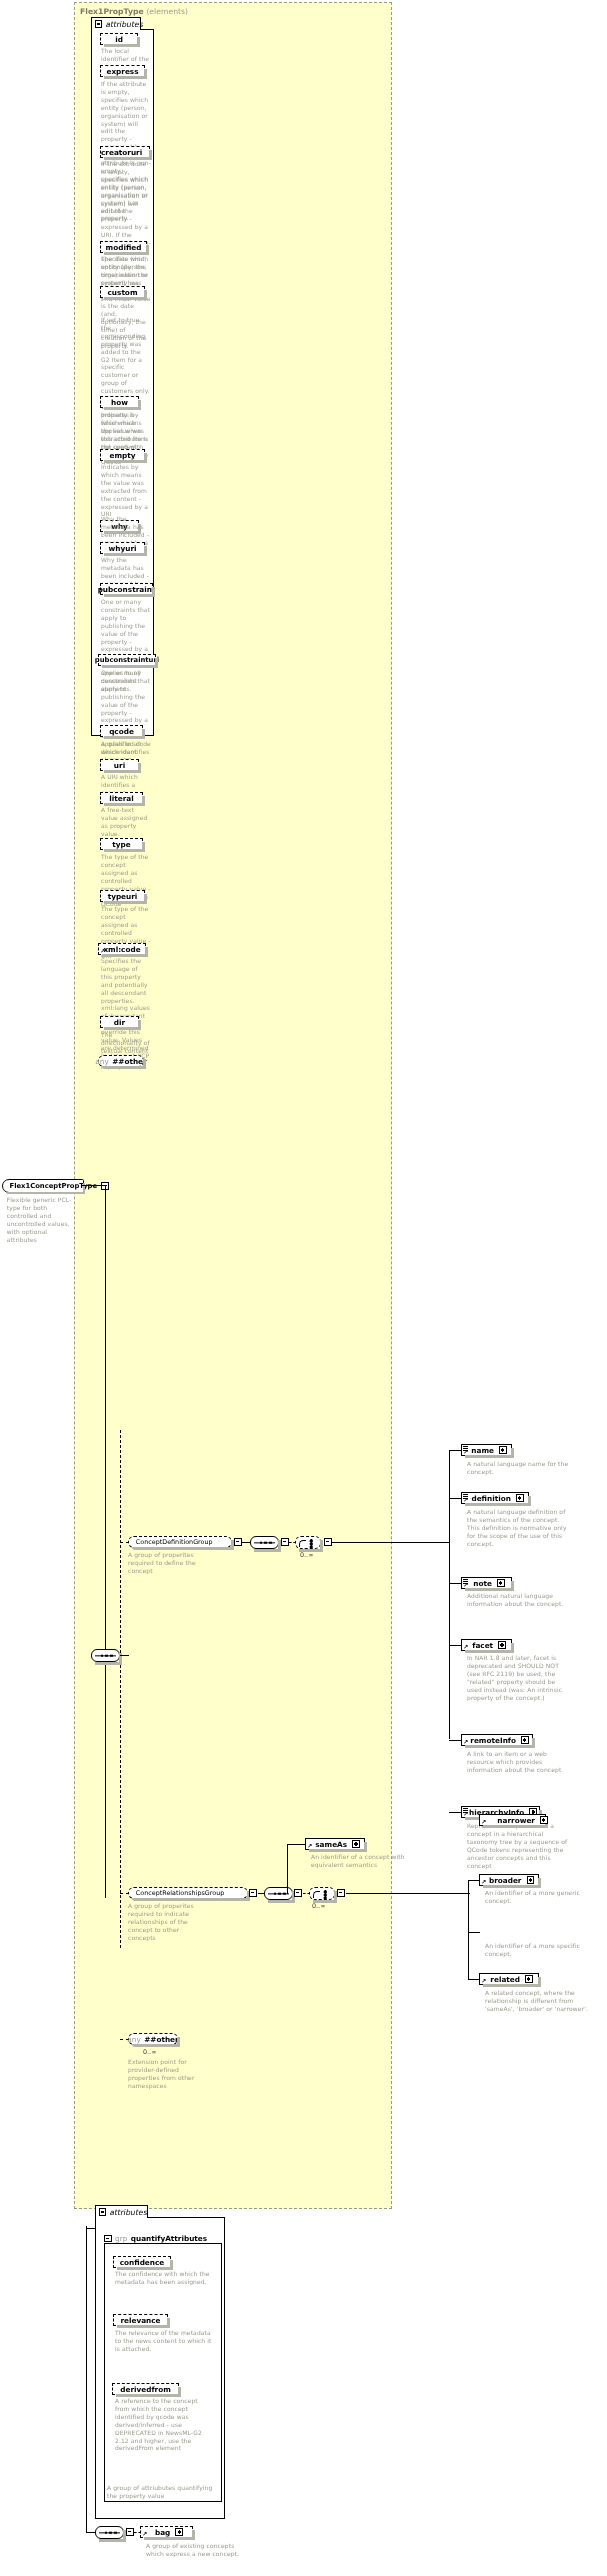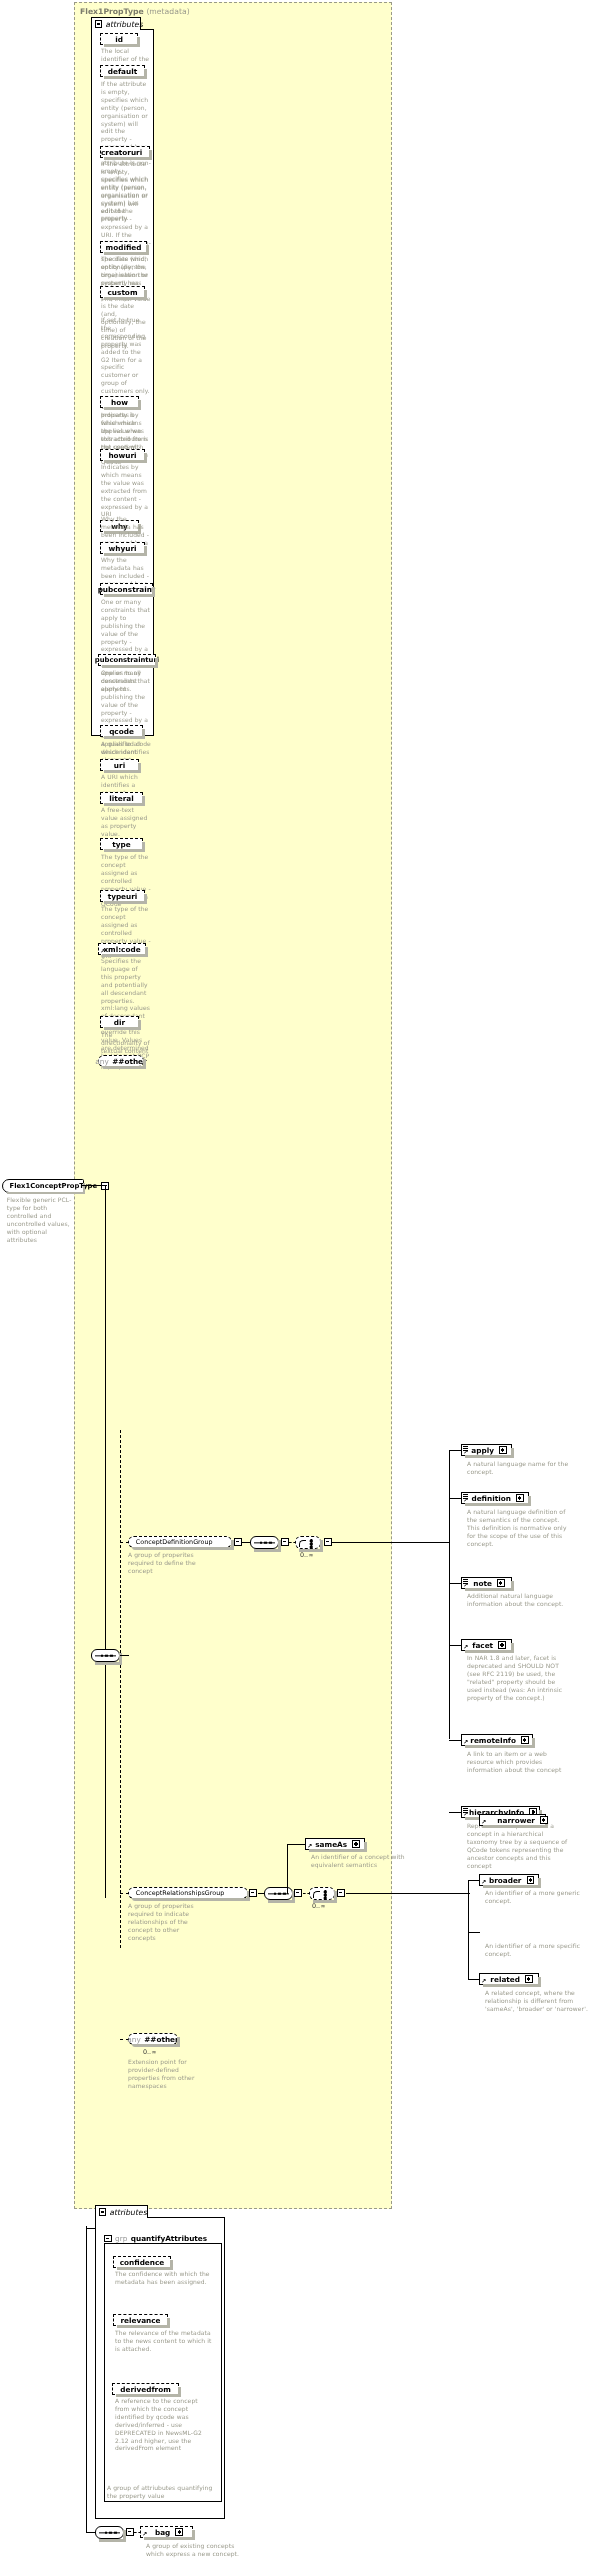--- a/index.html
+++ b/index.html
@@ -264,40 +264,40 @@
   .node .nm { margin: 0 1.7px; }
 </style>
 </head>
 <body>
 
 <div id="page">
 
   <div class="ext-panel" style="left:74px; top:1.7px; width:318px; height:2207px; border-top:0.9px dashed #999988;"></div>
   <div class="ext-title" style="left:80px; top:6.8px;">
     <span>Flex1PropType</span>
-    <span class="ext-kind">(metadata)</span>
+    <span class="ext-kind">(elements)</span>
   </div>
 
   <div class="attr-tab" style="left:91px; top:17px; width:50px;">
     <span class="pm"></span>
     <span style="margin-left:3.4px;">attributes</span>
   </div>
   <div class="attr-box" style="left:91px; top:29px; width:63px; height:707px;"></div>
 
   <div class="node attr" style="left:100px; top:33px; width:38px;">
     <span class="shadow-h"></span>
       <span class="shadow-v"></span>
     <span class="nm">id</span>
   </div>
   <div class="doc" style="left:101px; top:47px; width:50px;">The local identifier of the property.</div>
 
   <div class="node attr" style="left:100px; top:65px; width:45px;">
     <span class="shadow-h"></span>
       <span class="shadow-v"></span>
-    <span class="nm">default</span>
+    <span class="nm">express</span>
   </div>
   <div class="doc" style="left:101px; top:80px; width:50px;">If the attribute is empty, specifies which entity (person, organisation or system) will edit the property - expressed by a QCode. If the attribute is non-empty, specifies which entity (person, organisation or system) has edited the property.</div>
 
   <div class="node attr" style="left:100px; top:146px; width:50px;justify-content:flex-end;">
     <span class="shadow-h"></span>
       <span class="shadow-v"></span>
     <span class="nm">creatoruri</span>
   </div>
   <div class="doc" style="left:101px; top:160px; width:50px;">If the attribute is empty, specifies which entity (person, organisation or system) will edit the property - expressed by a URI. If the attribute is non-empty, specifies which entity (person, organisation or system) has edited the property.</div>
 
@@ -318,21 +318,21 @@
   <div class="node attr" style="left:100px; top:396px; width:39px;">
     <span class="shadow-h"></span>
       <span class="shadow-v"></span>
     <span class="nm">how</span>
   </div>
   <div class="doc" style="left:101px; top:411px; width:50px;">Indicates by which means the value was extracted from the content - expressed by a QCode</div>
 
   <div class="node attr" style="left:100px; top:449px; width:45px;">
     <span class="shadow-h"></span>
       <span class="shadow-v"></span>
-    <span class="nm">howuri</span>
+    <span class="nm">empty</span>
   </div>
   <div class="doc" style="left:101px; top:463px; width:50px;">Indicates by which means the value was extracted from the content - expressed by a URI</div>
 
   <div class="node attr" style="left:100px; top:520px; width:39px;">
     <span class="shadow-h"></span>
       <span class="shadow-v"></span>
     <span class="nm">why</span>
   </div>
   <div class="doc" style="left:101px; top:515px; width:50px;">Why the metadata has been included - expressed by a QCode</div>
 
@@ -477,21 +477,21 @@
   <div class="ln-h" style="left:449px; top:1450px; width:13.7px;"></div>
   <div class="node elem-req" style="left:461px; top:1444px; width:51px;">
     <span class="shadow-h"></span>
       <span class="shadow-v"></span>
     <span class="ei-lines">
         <i></i>
         <i></i>
         <i></i>
       </span>
     <span class="ei-arrow">↗</span>
-    <span class="nm" style="margin-left:5.1px;">apply</span>
+    <span class="nm" style="margin-left:5.1px;">name</span>
     <span class="pm plus"></span>
   </div>
   <div class="doc" style="left:467px; top:1460px; width:104px;">A natural language name for the concept.</div>
 
   <div class="ln-h" style="left:449px; top:1498px; width:13.7px;"></div>
   <div class="node elem-req" style="left:461px; top:1492px; width:68px;">
     <span class="shadow-h"></span>
       <span class="shadow-v"></span>
     <span class="ei-lines">
         <i></i>

